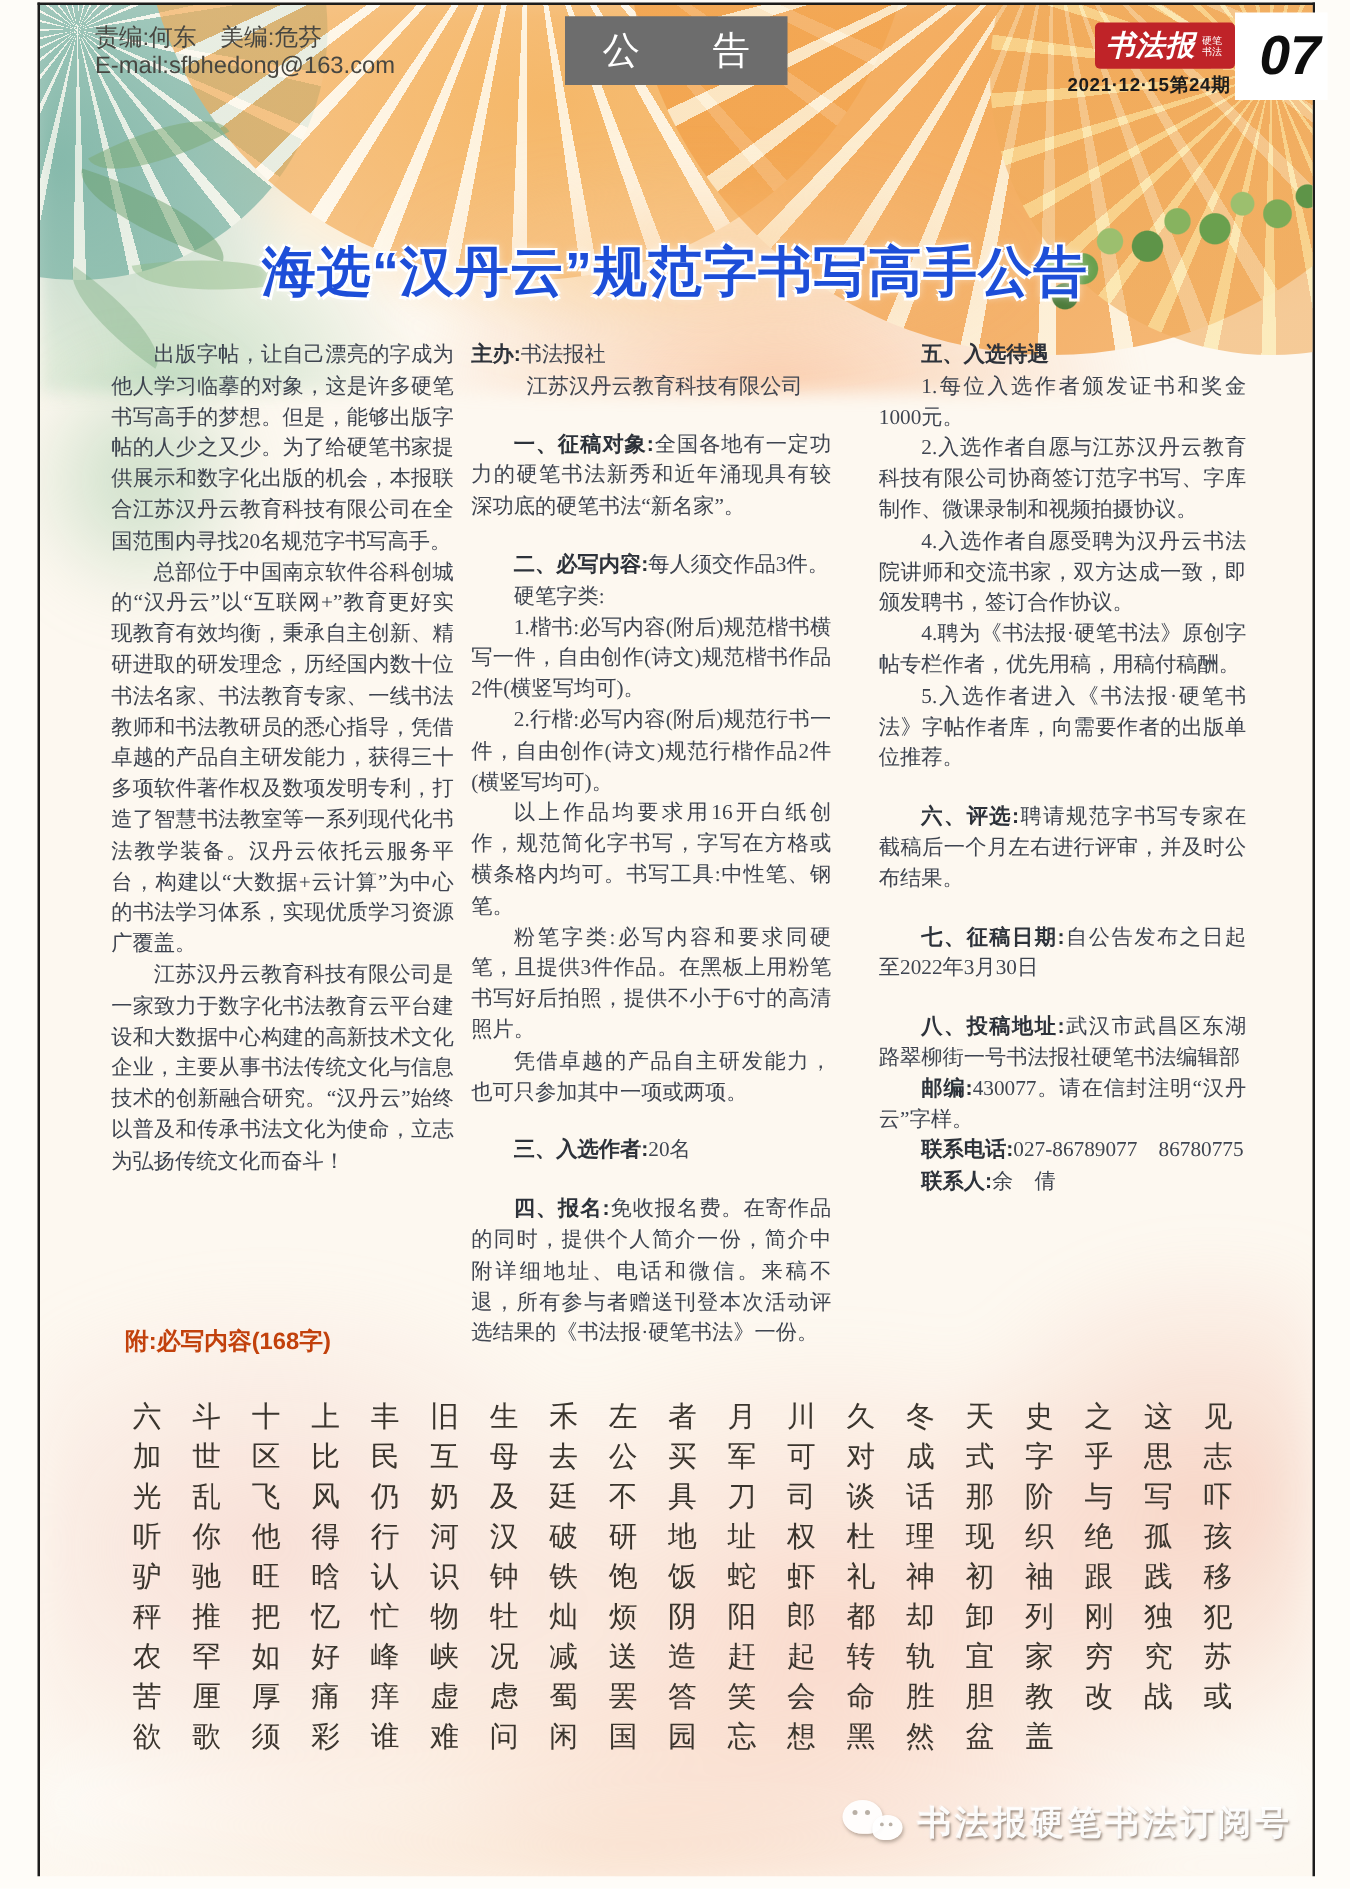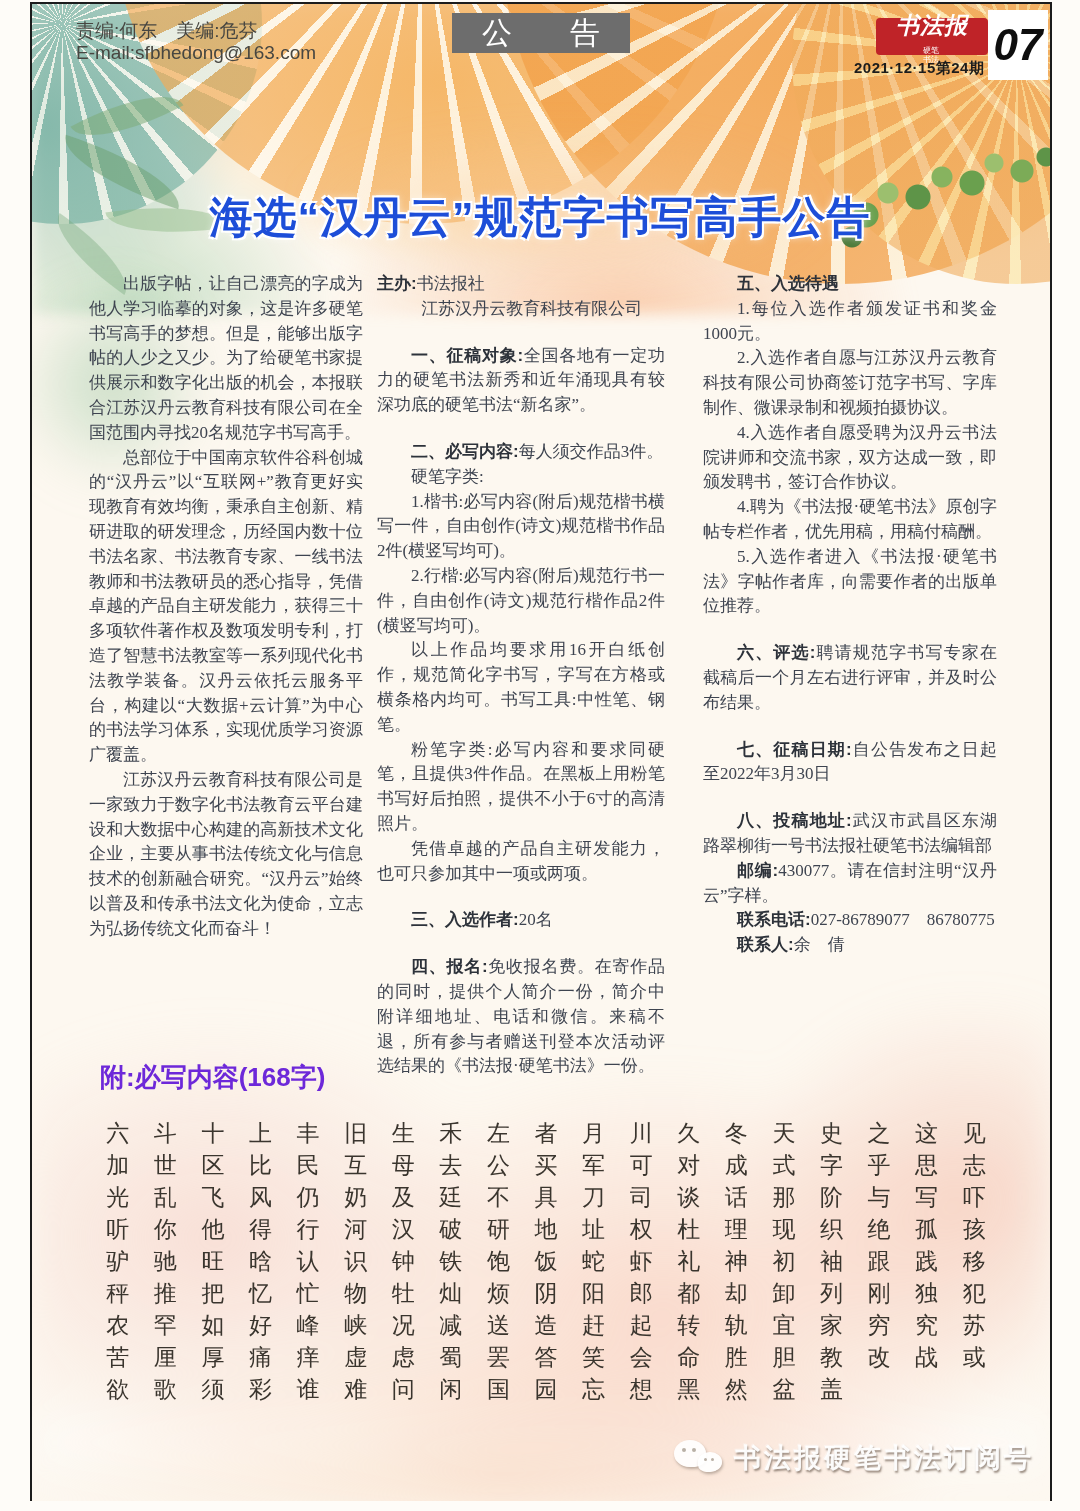--- a/index.html
+++ b/index.html
@@ -60,55 +60,55 @@
       radial-gradient(ellipse 420px 300px at 18% 48%, rgba(244,203,193,.55), rgba(244,203,193,0) 72%),
       radial-gradient(ellipse 520px 340px at 62% 62%, rgba(246,188,168,.5), rgba(246,188,168,0) 72%),
       radial-gradient(ellipse 320px 280px at 92% 40%, rgba(240,172,150,.45), rgba(240,172,150,0) 72%),
       radial-gradient(ellipse 600px 220px at 45% 95%, rgba(248,214,188,.55), rgba(248,214,188,0) 75%),
       linear-gradient(to bottom, rgba(255,255,255,0) 78%, rgba(255,255,255,.5) 86%, rgba(255,255,255,0) 96%);
   }
   
   .editor-info { position:absolute; left:76px; top:20px; z-index:5;
     font-family:"Liberation Sans", sans-serif; font-weight:400;
     font-size:19px; line-height:22px; color:#474641; }
-  .banner { position:absolute; left:452px; top:13px; width:178px; height:40px; z-index:5;
+  .banner { position:absolute; left:452px; top:13px; width:178px; height:55px; z-index:5;
     background:#6d6d6d; color:#ffffff; display:flex; align-items:center; justify-content:center; }
   .banner span { font-size:30px; letter-spacing:58px; margin-right:-58px; font-family:"Liberation Serif", serif; }
   .logo { position:absolute; left:876px; top:18px; width:112px; height:37px; z-index:5;
     background:#bf2328; border-radius:4px; color:#fff;
-    display:flex; align-items:center; justify-content:center; gap:5px;flex-direction:column; }
+    display:flex; align-items:center; justify-content:center; gap:5px; }
   .logo-main { font-size:23px; font-weight:700; font-style:italic; letter-spacing:1px;
     font-family:"Liberation Serif", serif; }
   .logo-sub { font-size:8px; line-height:9px; width:18px; word-break:break-all; }
   .issue-date { position:absolute; left:854px; top:59px; z-index:5; font-size:15px; font-weight:700;
     color:#1c1c1c; font-family:"Liberation Sans", sans-serif; letter-spacing:.5px; }
   .page-num { position:absolute; left:988px; top:10px; width:60px; height:70px; z-index:5;
     background:#ffffff; display:flex; align-items:center; justify-content:center;
     font-size:44px; font-weight:800; font-style:italic; color:#0e0e0e;
-    font-family:"Liberation Sans", sans-serif; }
+    font-family:"Liberation Sans", sans-serif;padding-left:14px; }
   
   .main-title { position:absolute; left:0; top:160px; width:100%; z-index:5; text-align:center;
     font-size:43px; font-weight:900; letter-spacing:1px; color:#1d4ed8;
     font-family:"Liberation Sans", sans-serif;
     text-shadow:-2px -2px 0 #fff, 2px -2px 0 #fff, -2px 2px 0 #fff, 2px 2px 0 #fff, 0 0 8px rgba(255,255,255,.9); }
   
   .columns { position:absolute; left:89px; top:272px; width:908px; z-index:5; display:flex;
     color:#3e4450; font-size:17px; line-height:24.8px; text-align:justify;justify-content:center; }
   .col { }
   .col-1 { width:274px; }
   .col-2 { width:288px; margin-left:14px; }
   .col-3 { width:294px; margin-left:38px; }
   .col p { margin:0; text-indent:2em; }
   .col p.flush { text-indent:0; }
   .col p.cont-indent { text-indent:2.6em; }
   .col p.gap { margin-top:22px; }
   .lead { font-weight:700; color:#2d323a; font-family:"Liberation Sans", sans-serif; }
   
   .appendix-heading { position:absolute; left:100px; top:1060px; z-index:5;
-    font-family:"Liberation Sans", sans-serif; font-weight:700; font-size:26px; color:#6d28d9; }
+    font-family:"Liberation Sans", sans-serif; font-weight:700; font-size:19px; color:#c2410c; }
   .char-grid { position:absolute; left:94px; top:1122px; width:904px; z-index:5;
     display:grid; grid-template-columns:repeat(19, 1fr); row-gap:9px; justify-items:center;
     font-size:23px; line-height:23px; color:#3a352e; font-family:"Liberation Serif", serif; }
   
   .subscription { position:absolute; right:46px; top:1438px; z-index:5;
     display:flex; align-items:center; gap:12px;text-align:center; }
   .wechat-icon { position:relative; width:48px; height:40px; }
   .bubble-big { position:absolute; left:0; top:2px; width:32px; height:27px;
     background:rgba(255,255,255,.92); border-radius:55% 55% 40% 55%;
     box-shadow:1px 2px 3px rgba(145,130,118,.6); }

